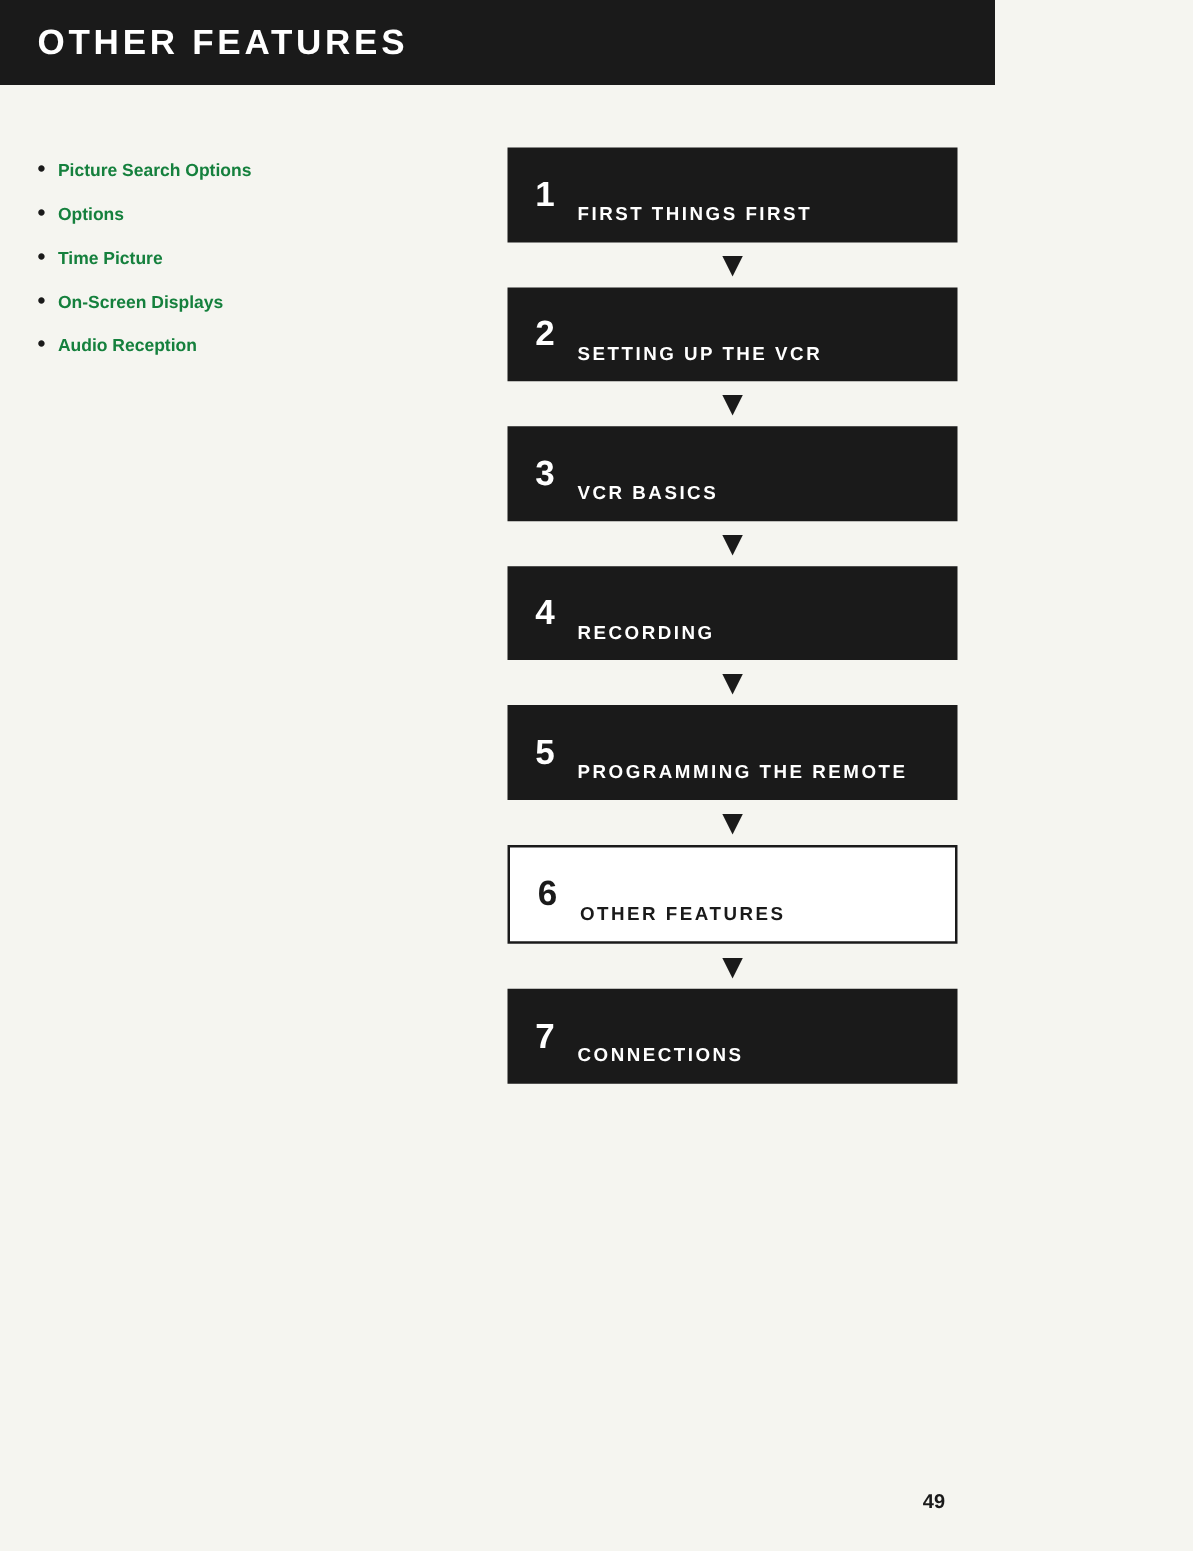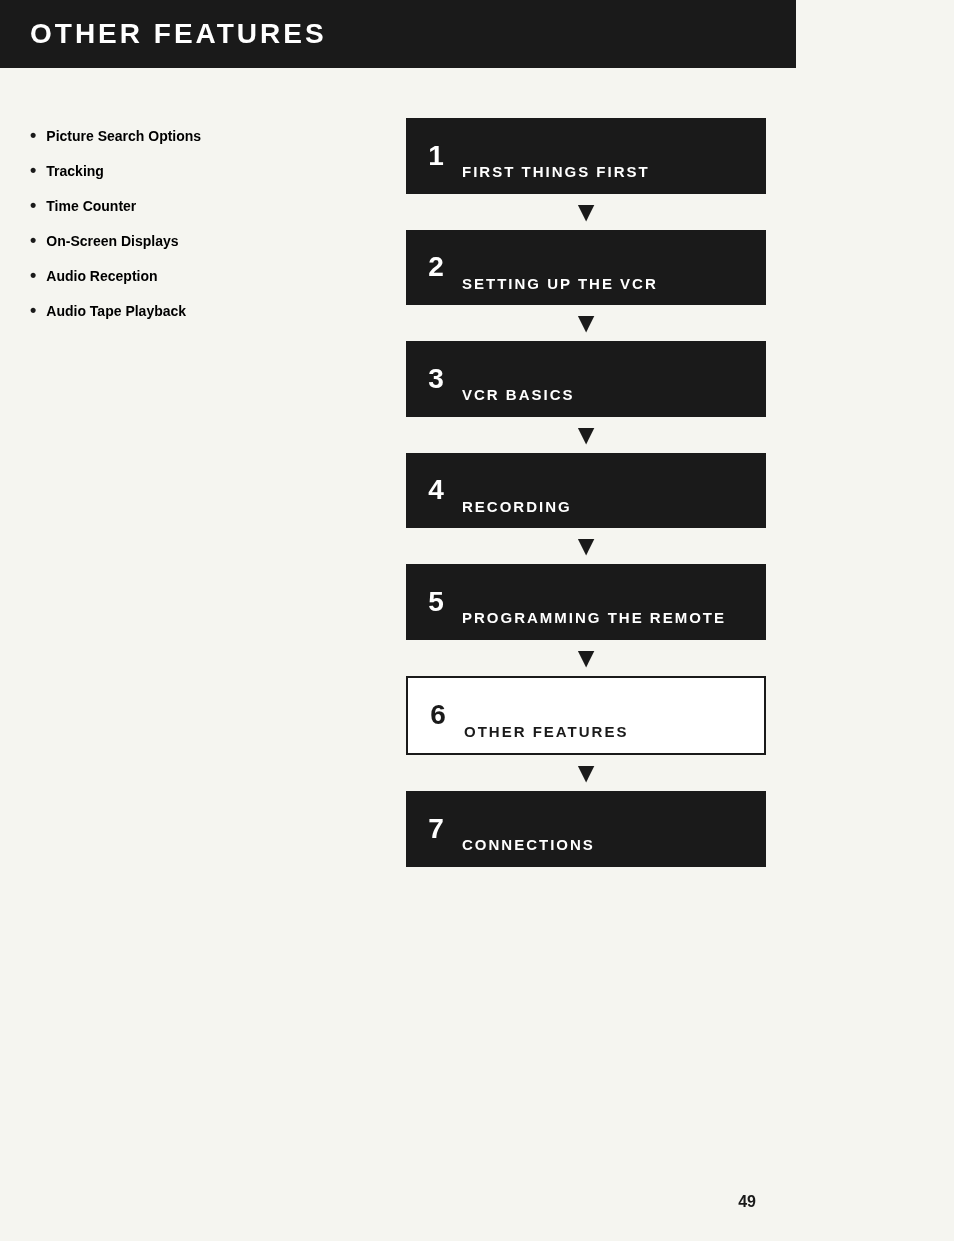--- a/index.html
+++ b/index.html
@@ -63,21 +63,21 @@
     }
 
     .bullet-list {
       list-style: none;
       padding: 0;
     }
 
     .bullet-list li {
       font-size: 14px;
       font-weight: 700;
-      color: #000000;
+      color: #15803d;
       padding: 7px 0;
       display: flex;
       align-items: center;
       gap: 10px;
       text-align: center;
     }
 
     .bullet-list li::before {
       content: "•";
       font-size: 18px;
@@ -175,25 +175,24 @@
     <span class="header-title">OTHER FEATURES</span>
   </div>
 
   <div class="main-content">
 
     <div class="left-column">
 
       <ul class="bullet-list">
 
       <li>Picture Search Options</li>
-          <li>Tracking</li>
-          <li>Time Counter</li>
+          <li>Options</li>
+          <li>Time Picture</li>
           <li>On-Screen Displays</li>
           <li>Audio Reception</li>
-          <li>Audio Tape Playback</li>
         </ul>
     </div>
 
     <div class="right-column">
 
     <div class="chapter-item">
           <div class="chapter-bar dark">
             <span class="chapter-number">1</span>
             <span class="chapter-label">FIRST THINGS FIRST</span>
           </div>

